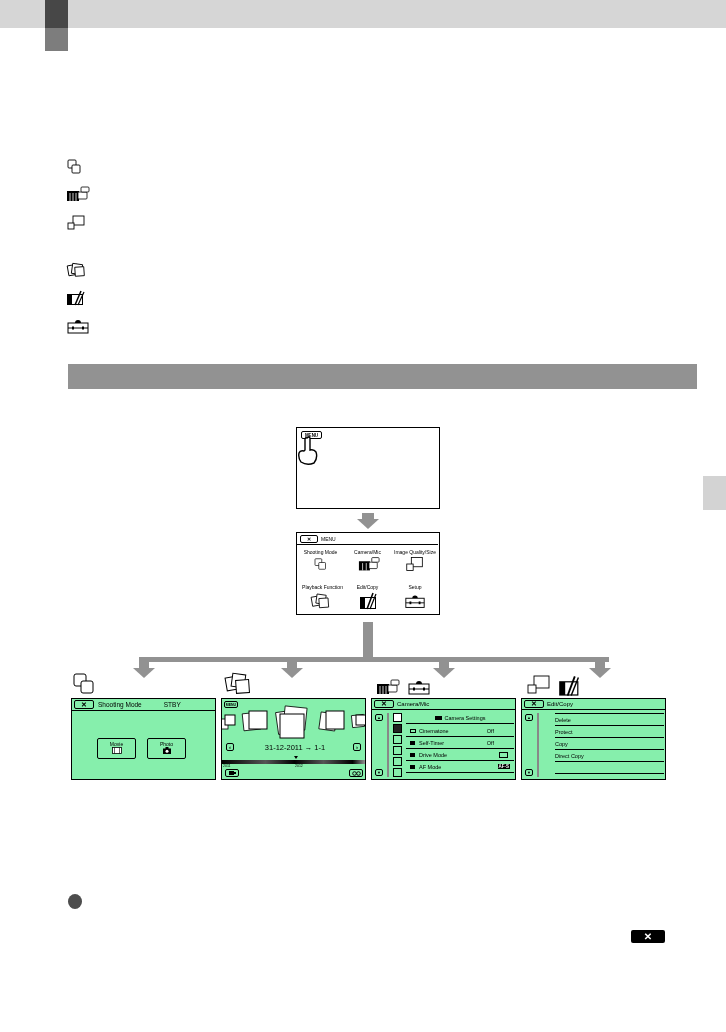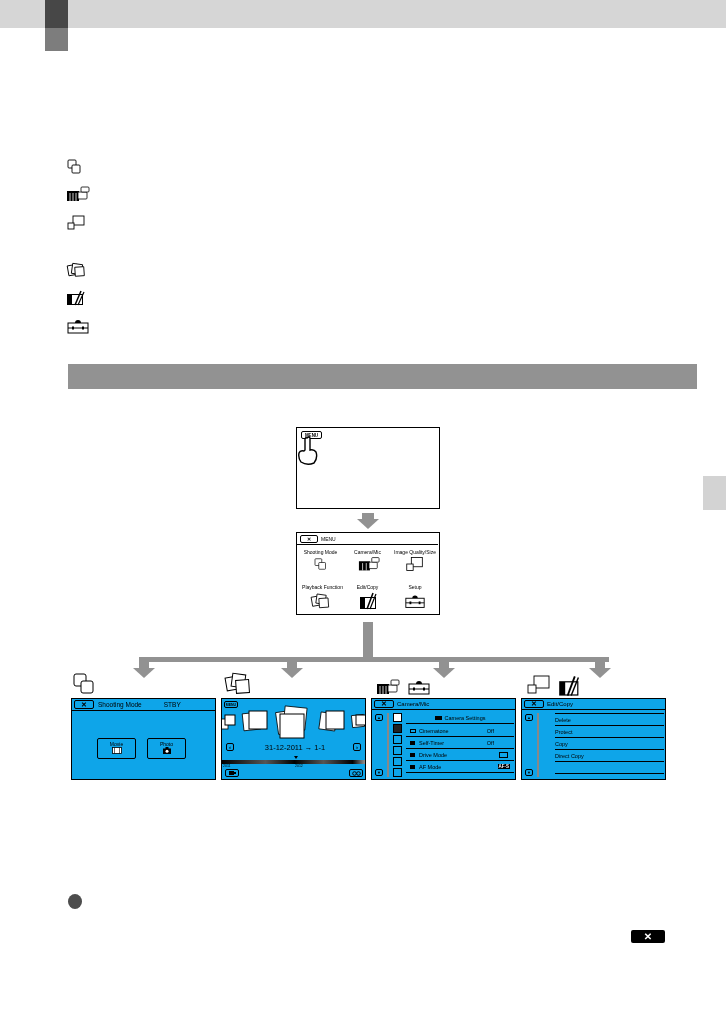--- a/index.html
+++ b/index.html
@@ -7,21 +7,21 @@
   .abs { position: absolute; }
   .topbar { left: 0; top: 0; width: 726px; height: 28px; background: #d6d6d6; }
   .tab-dark { left: 45px; top: 0; width: 23px; height: 28px; background: #474747; }
   .tab-mid { left: 45px; top: 28px; width: 23px; height: 23px; background: #7d7d7d; }
   .side-tab { left: 703px; top: 476px; width: 23px; height: 34px; background: #d3d3d3; }
   .section-bar { left: 68px; top: 364px; width: 629px; height: 25px; background: #929292; }
   .icon-list-item { left: 66px; width: 24px; height: 16px; }
   .screen { border: 1.5px solid #000; background: #fff; }
   .arrow-down { width: 0; height: 0; border-left: 11px solid transparent; border-right: 11px solid transparent; border-top: 10px solid #929292; }
   .gray { background: #929292; }
-  .panel { border: 1px solid #000; background: #0ea5e9; overflow: hidden; font-size: 6.5px; }
+  .panel { border: 1px solid #000; background: #86efac; overflow: hidden; font-size: 6.5px; }
   .xbtn { border: 1px solid #000; border-radius: 2px; display: inline-flex; align-items: center; justify-content: center; font-size: 7px; font-weight: bold; }
   .menu-label { font-size: 5px; text-align: center; white-space: nowrap; }
   .row-line { border-bottom: 1px solid #000; }
   .bullet { left: 68px; top: 894px; width: 14px; height: 15px; border-radius: 50%; background: #4d4d4d; }
   .close-black { left: 631px; top: 930px; width: 34px; height: 13px; background: #000; color: #fff; border-radius: 2px; font-size: 10px; font-weight: bold; display: flex; align-items: center; justify-content: center; }
 </style>
 </head>
 <body>
 
 <div class="abs topbar"></div>

